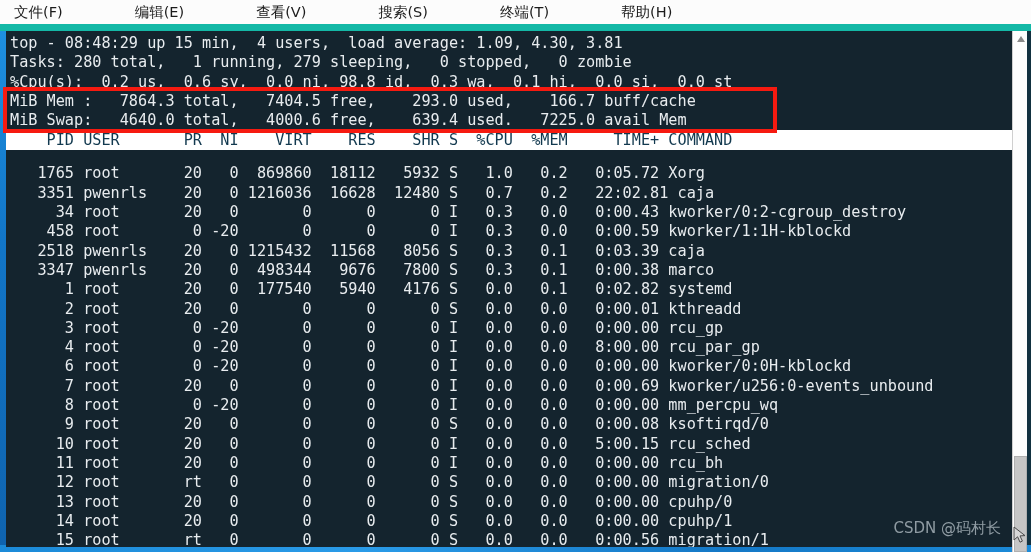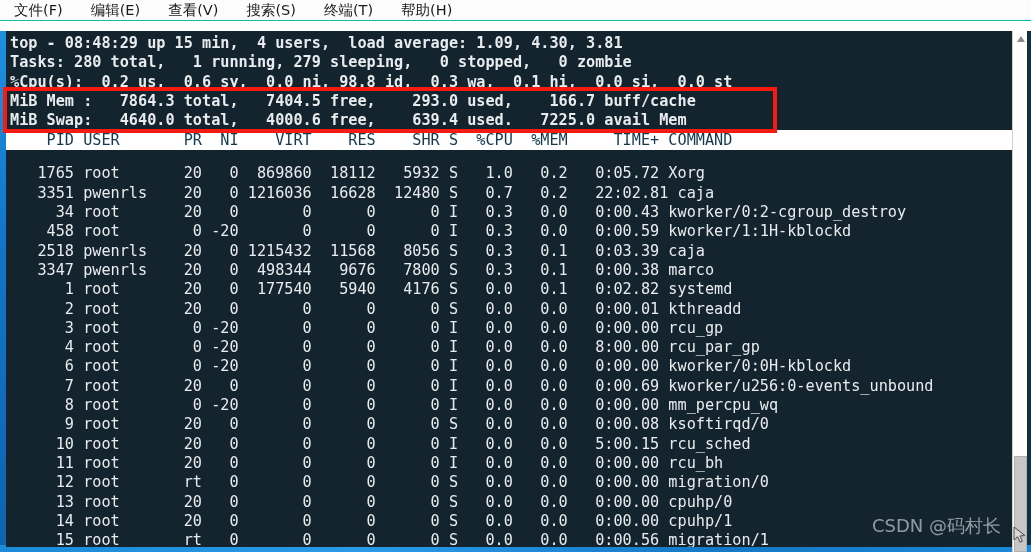--- a/index.html
+++ b/index.html
@@ -16,27 +16,28 @@
     height: 552px;
     overflow: hidden;
     background: #ffffff;
   }
 
   
   #menubar {
     position: absolute;
     left: 0; top: 0;
     width: 1031px;
-    height: 21px;
+    height: 31px;
     background: #fcfcfc;
-    border-bottom: 1px solid #14b8a6;
+    border-bottom: 7px solid #14b8a6;
     display: flex;
     align-items: center;
     padding-left: 14px;
     box-sizing: border-box;
+    gap: 44px;
   }
   .menu-item {
     font-family: "DejaVu Sans", "Liberation Sans", sans-serif;
     font-size: 14.5px;
     color: #1b1b1b;
     margin-right: 28px;
     line-height: 1;
     white-space: nowrap;
     cursor: default;
   }
@@ -75,21 +76,21 @@
   }
   .term-line {
     font-family: "DejaVu Sans Mono", "Liberation Mono", monospace;
     font-size: 15.2px;
     line-height: 19.3px;
     color: #e8ecef;
     white-space: pre;
     padding-left: 4px;
     letter-spacing: 0px;
   }
-  .summary-area { padding-top: 3px; font-weight: bold; }
+  .summary-area { padding-top: 3px; }
   #colheader {
     background: #ffffff;
     color: #12394f;
     font-family: "DejaVu Sans Mono", "Liberation Mono", monospace;
     font-size: 15.2px;
     line-height: 20px;
     white-space: pre;
     padding-left: 4px;
     width: 1006px;
     box-sizing: border-box;
@@ -143,21 +144,21 @@
     border: 1px solid #b0b0b0;
     box-sizing: border-box;
   }
 
   
   #watermark {
     position: absolute;
     right: 30px;
     bottom: 14px;
     font-family: "DejaVu Sans", "Liberation Sans", sans-serif;
-    font-size: 18px;
+    font-size: 15px;
     color: #9aa6ad;
     opacity: .92;
     white-space: nowrap;
     pointer-events: none;
   }
 
   
   #cursor {
     position: absolute;
     right: 2px;

